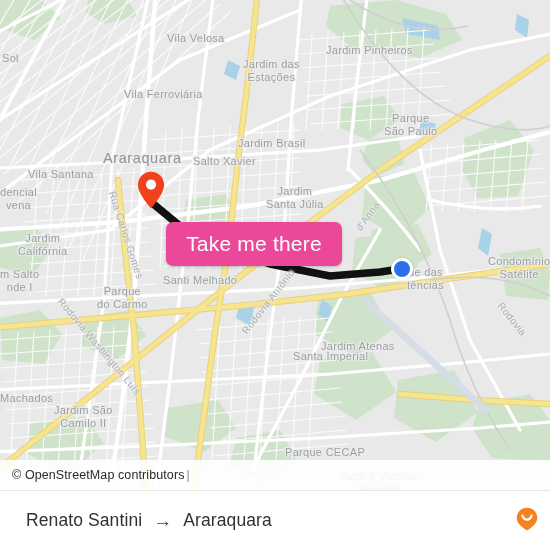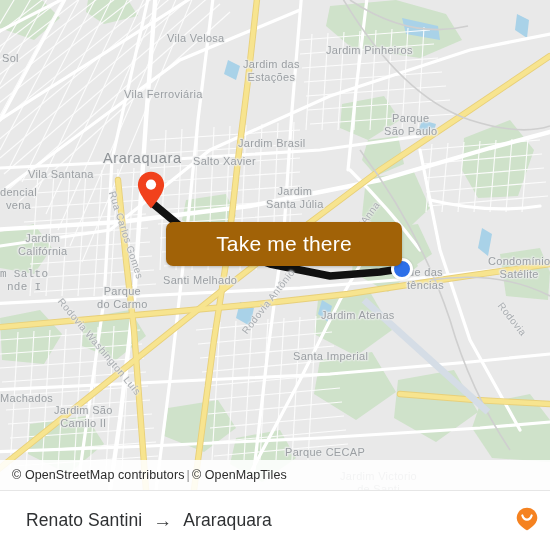--- a/index.html
+++ b/index.html
@@ -69,22 +69,22 @@
     border-radius: 50%;
     background: #2d6fe8;
     border: 3px solid #ffffff;
     box-shadow: 0 0 2px rgba(0,0,0,0.18);
   }
 
   
   #take-me-there {
     position: absolute;
     left: 166px; top: 222px;
-    width: 236px; height: 44px;
-    background: #a16207;
+    width: 176px; height: 44px;
+    background: #ec4899;
     color: #ffffff;
     border: none;
     border-radius: 7px;
     font-family: "Liberation Sans", sans-serif;
     font-size: 21px;
     letter-spacing: 0.2px;
     cursor: pointer;
     display: flex;
     align-items: center;
     justify-content: center;
@@ -326,28 +326,28 @@
         <div class="map-label" style="left: 193px; top: 155px;">Salto Xavier</div>
         <div class="map-label" style="left: 28px; top: 168px;">Vila Santana</div>
         <div class="map-label" style="left: 0px; top: 186px;">dencial
 vena</div>
         <div class="map-label" style="left: 266px; top: 185px;">Jardim
 Santa Júlia</div>
         <div class="map-label" style="left: 18px; top: 232px;">Jardim
 Califórnia</div>
         <div class="map-label" style="left: 488px; top: 255px;">Condomínio
 Satélite</div>
-        <div class="map-label" style="left: 0px; top: 268px; font-family: Liberation Mono, monospace;">m Salto
+        <div class="map-label" style="left: 0px; top: 268px;">m Salto
 nde I</div>
         <div class="map-label" style="left: 163px; top: 274px;">Santi Melhado</div>
         <div class="map-label" style="left: 407px; top: 266px;">ue das
 tências</div>
         <div class="map-label" style="left: 97px; top: 285px;">Parque
 do Carmo</div>
-        <div class="map-label" style="left: 285px; top: 309px; padding-left: 36px;">Jardim Atenas</div>
+        <div class="map-label" style="left: 285px; top: 340px; padding-left: 36px;">Jardim Atenas</div>
         <div class="map-label" style="left: 293px; top: 350px;">Santa Imperial</div>
         <div class="map-label" style="left: 0px; top: 392px;">Machados</div>
         <div class="map-label" style="left: 54px; top: 404px;">Jardim São
 Camilo II</div>
         <div class="map-label" style="left: 340px; top: 426px; margin-top: 44px;">Jardim Victorio
 de Santi</div>
         <div class="map-label" style="left: 285px; top: 446px;">Parque CECAP</div>
       </div>
 
     <div id="road-labels-layer">
@@ -366,21 +366,20 @@
       </svg>
     </div>
 
     <div id="dest-dot"></div>
 
     <button id="take-me-there">Take me there</button>
 
     <div id="attribution">
       <span>© OpenStreetMap contributors</span>
       <span class="sep">|</span>
-      <span>© OpenMapTiles</span>
     </div>
   </div>
 
   <div id="footer">
     <div id="route-summary">
       <span>Renato Santini</span>
       <span class="arrow">→</span>
       <span>Araraquara</span>
     </div>
     <div id="brand-logo">

